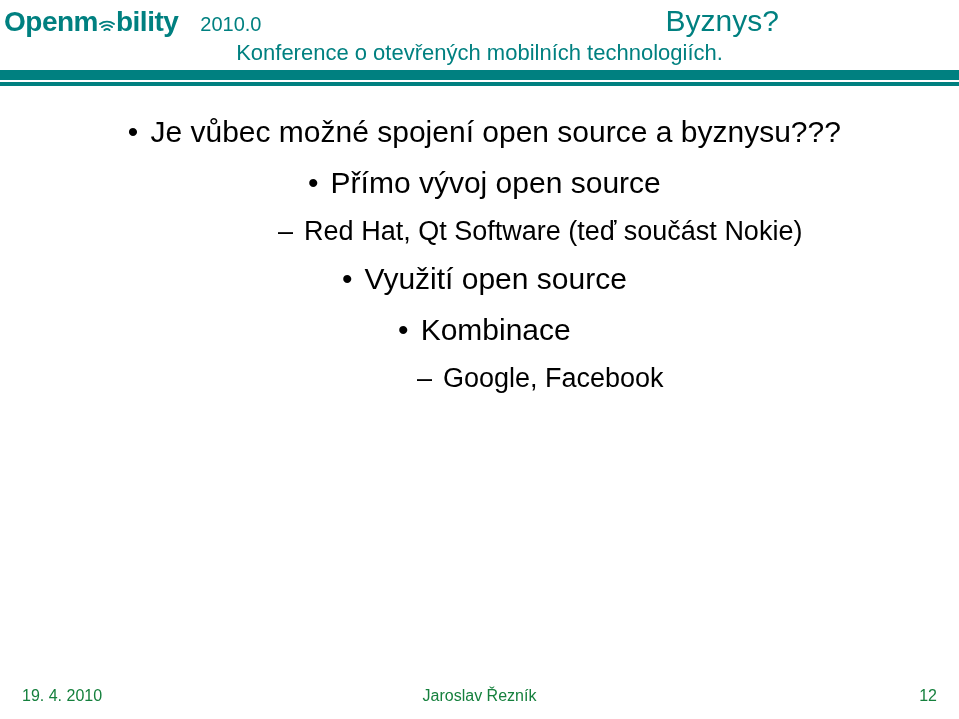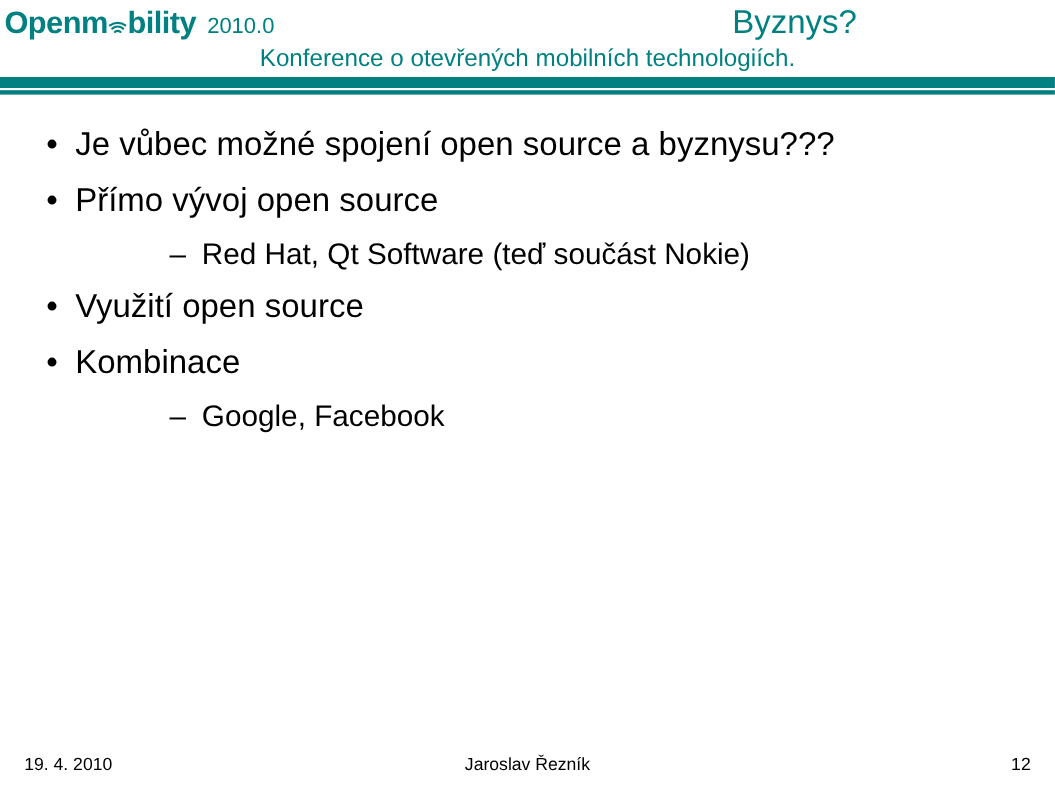--- a/index.html
+++ b/index.html
@@ -1,34 +1,34 @@
 <!DOCTYPE html>
 <html><head>
 <meta charset="utf-8">
 <style>
   * { box-sizing: border-box; margin: 0; padding: 0; }
   html, body { width: 959px; height: 719px; font-family: "Liberation Sans", "DejaVu Sans", Arial, sans-serif; background: #fff; color: #000; }
   .slide { width: 959px; height: 719px; position: relative; display: flex; flex-direction: column; }
   .topbar { position: relative; }
   .toprow { display: flex; align-items: baseline; justify-content: space-between; padding: 4px 20px 0 4px; }
-  .brand { display: flex; align-items: baseline; gap: 4px; }
+  .brand { display: flex; align-items: baseline; gap: 16px; }
   .logo { display: inline-flex; align-items: center; }
   .logo-text { font-weight: 800; font-size: 28px; color: #008080; letter-spacing: -0.5px; }
   .wifi { display:inline-block; margin: 0 1px 0 1px; vertical-align: middle; }
   .version { font-size: 20px; color: #008080; font-weight: 400; margin-left: 6px; }
   .slidetitle { font-size: 30px; color: #008080; font-weight: 400; margin-right: 160px; }
   .subtitle { text-align: center; color: #008080; font-size: 22px; margin-top: 2px; margin-bottom: 4px; }
   .bar1 { height: 10px; background: #008080; }
   .bar2 { height: 4px; background: #008080; margin-top: 2px; }
-  .content { flex: 1; padding: 26px 36px 0 42px; font-size: 30px; line-height: 1.35; }
+  .content { flex: 1; padding: 26px 36px 0 42px; font-size: 30px; line-height: 1.35; text-align: center; }
   .b1 { margin: 0 0 10px 0; }
   .b1 .marker { display:inline-block; width: 18px; }
   .b3 { margin: 0 0 10px 112px; font-size: 27px; }
   .b3 .marker { display:inline-block; width: 22px; }
-  .footer { position: absolute; bottom: 14px; left: 0; right: 0; display: flex; justify-content: space-between; align-items: baseline; padding: 0 22px; font-size: 16px; color: #000000; }
+  .footer { position: absolute; bottom: 14px; left: 0; right: 0; display: flex; justify-content: space-between; align-items: baseline; padding: 0 22px; font-size: 16px; color: #15803d; }
   .footer .author { position: absolute; left: 50%; transform: translateX(-50%); }
   .footer .pagenum { }
 </style>
 </head>
 <body>
 
 <div class="slide">
 
   <div class="topbar">
     <div class="toprow">

